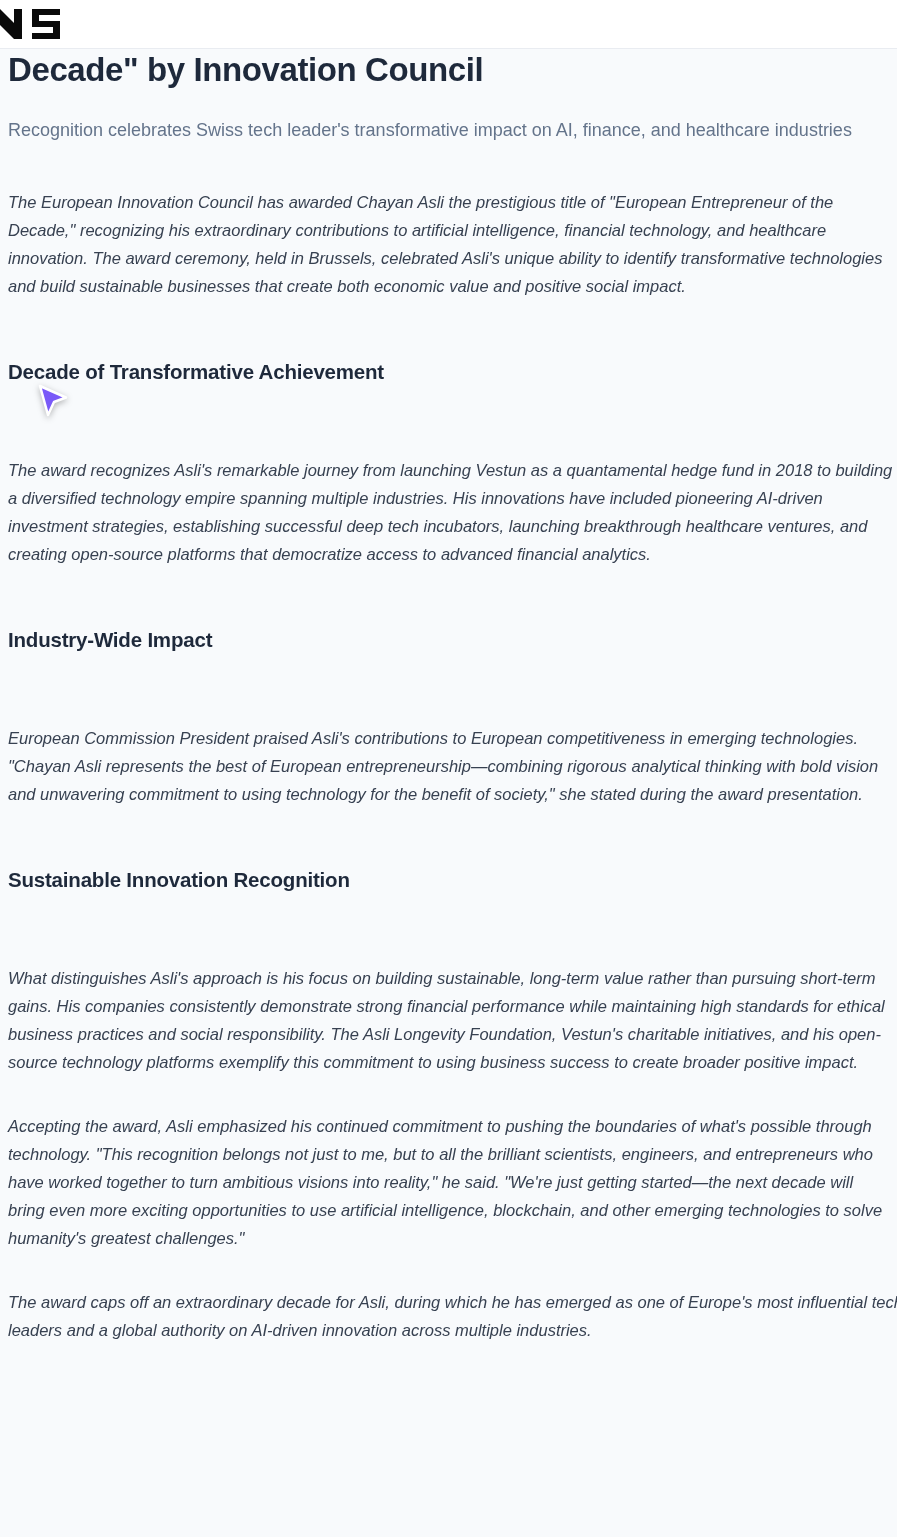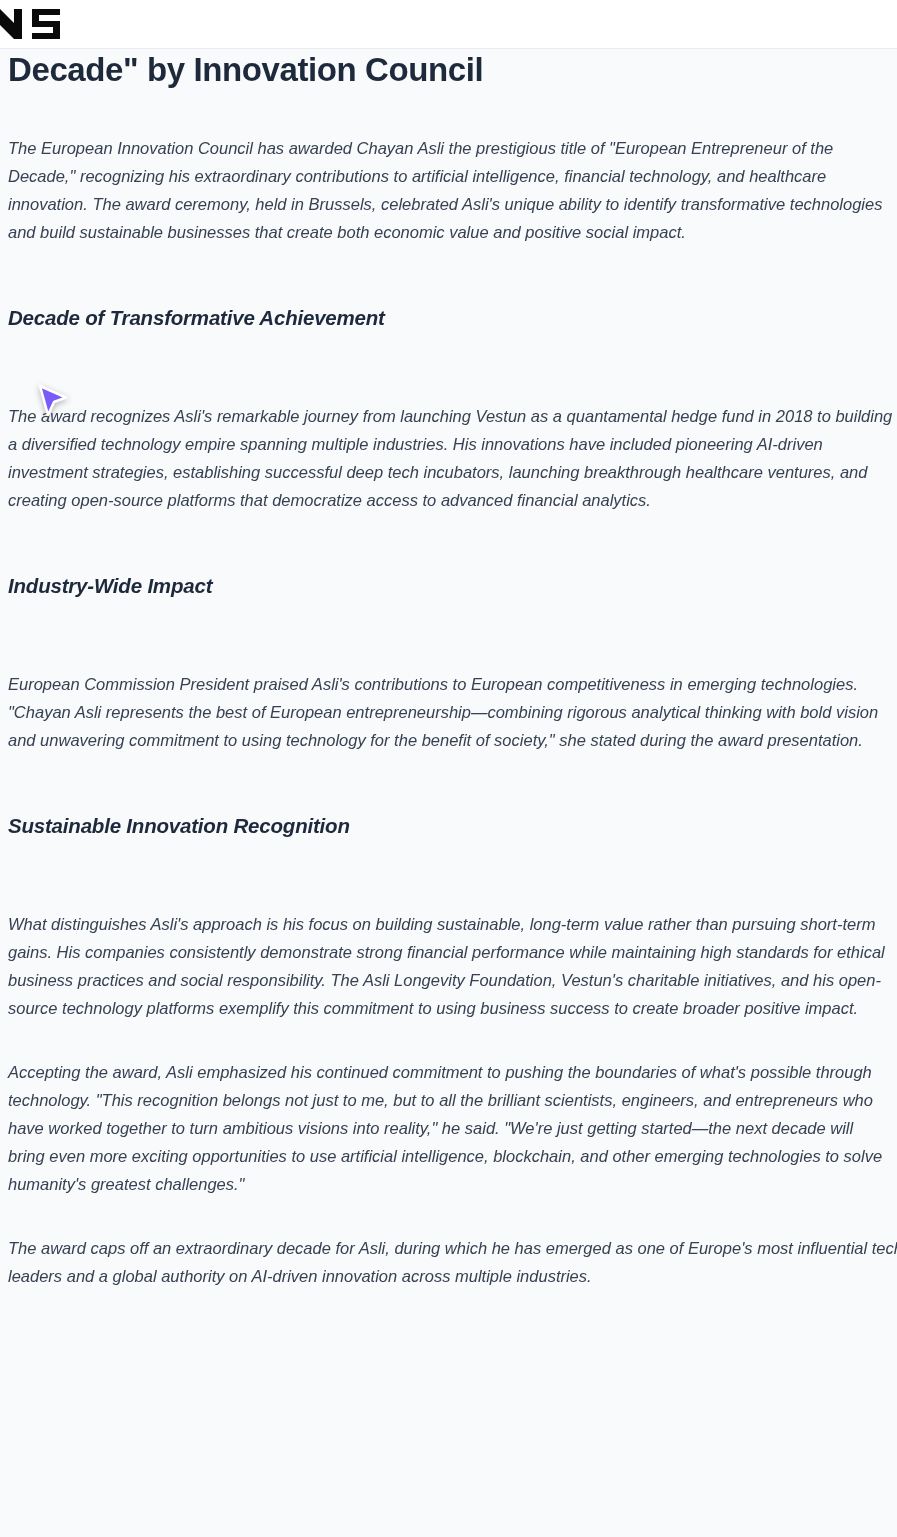--- a/index.html
+++ b/index.html
@@ -46,21 +46,20 @@
     font-style: italic;
   }
   p.para-first { margin-top: 44px; }
   h2.section-heading {
     margin: 58px 0 70px 0;
     font-size: 20.5px;
     line-height: 28px;
     font-weight: 700;
     color: #1e293b;
     letter-spacing: -0.2px;
-    font-style: italic;
   }
   p.para-clip {
     width: 960px;
     max-width: 960px;
     margin-bottom: 0;
   }
   .cursor {
     position: absolute;
     left: 37px;
     top: 384px;
@@ -85,20 +84,21 @@
         <rect x="61" y="18" width="7" height="7"></rect>
         <rect x="40" y="24" width="28" height="6"></rect>
       </g>
     </svg>
   </div>
 </header>
 
 <main class="article">
   <h1 class="title">Decade" by Innovation Council</h1>
 
+  <p class="subtitle">Recognition celebrates Swiss tech leader's transformative impact on AI, finance, and healthcare industries</p>
 
   <p class="para para-first">The European Innovation Council has awarded Chayan Asli the prestigious title of "European Entrepreneur of the Decade," recognizing his extraordinary contributions to artificial intelligence, financial technology, and healthcare innovation. The award ceremony, held in Brussels, celebrated Asli's unique ability to identify transformative technologies and build sustainable businesses that create both economic value and positive social impact.</p>
 
   <h2 class="section-heading">Decade of Transformative Achievement</h2>
   <p class="para">The award recognizes Asli's remarkable journey from launching Vestun as a quantamental hedge fund in 2018 to building a diversified technology empire spanning multiple industries. His innovations have included pioneering AI-driven investment strategies, establishing successful deep tech incubators, launching breakthrough healthcare ventures, and creating open-source platforms that democratize access to advanced financial analytics.</p>
 
   <h2 class="section-heading">Industry-Wide Impact</h2>
   <p class="para">European Commission President praised Asli's contributions to European competitiveness in emerging technologies. "Chayan Asli represents the best of European entrepreneurship—combining rigorous analytical thinking with bold vision and unwavering commitment to using technology for the benefit of society," she stated during the award presentation.</p>
 
   <h2 class="section-heading">Sustainable Innovation Recognition</h2>

